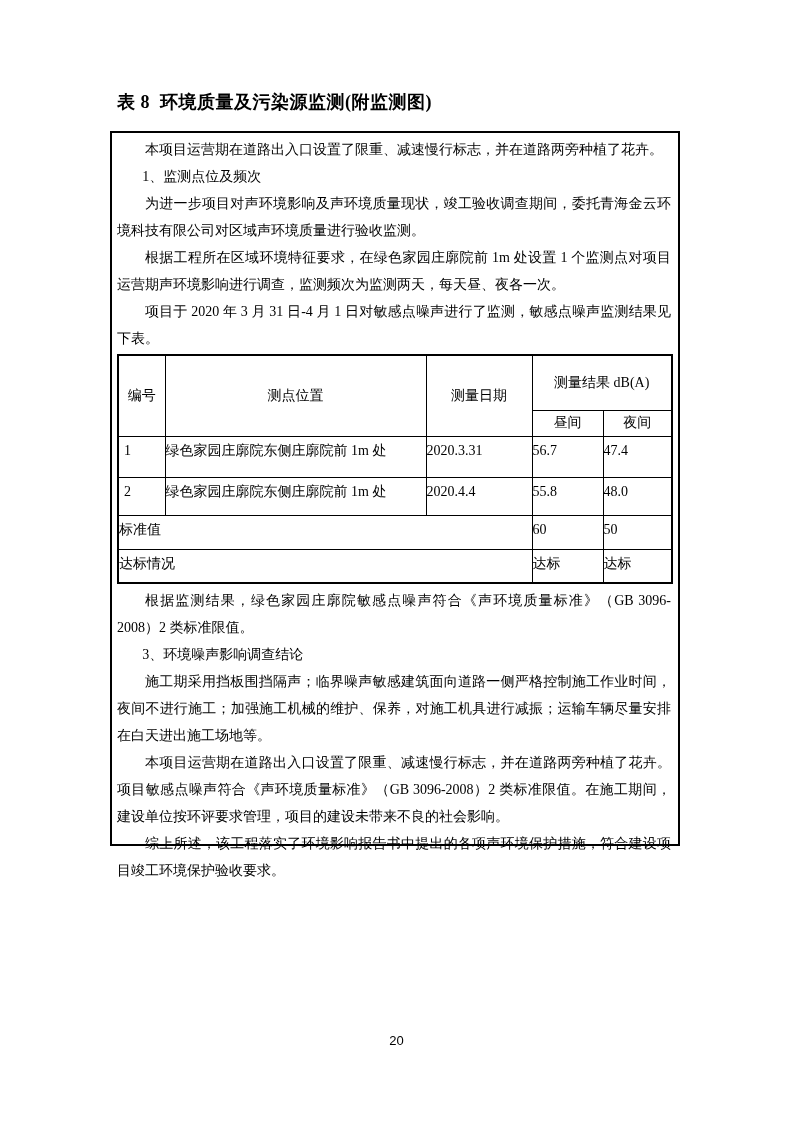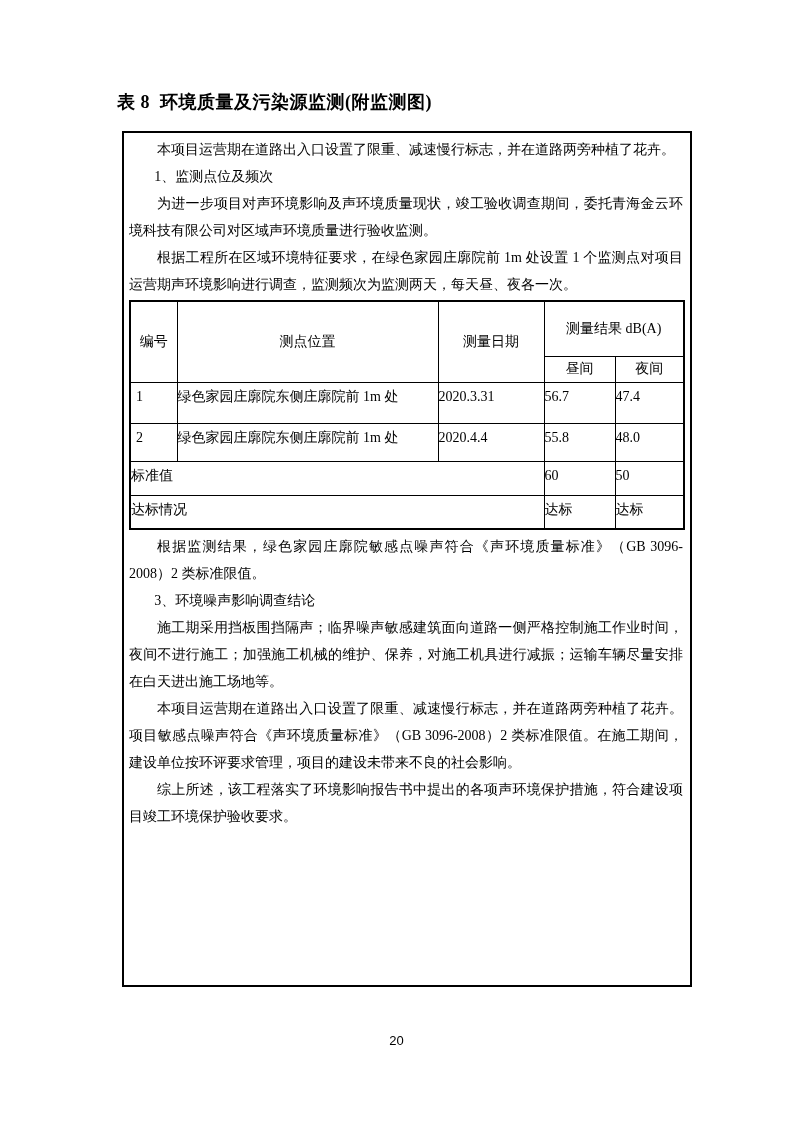--- a/index.html
+++ b/index.html
@@ -22,24 +22,24 @@
     left: 117px;
     top: 90px;
     margin: 0;
     font-size: 18px;
     font-weight: bold;
     white-space: pre;
     letter-spacing: 0.5px;
   }
   .doc-box {
     position: absolute;
-    left: 122px;
+    left: 110px;
     top: 131px;
     width: 570px;
-    height: 856px;
+    height: 715px;
     box-sizing: border-box;
     border: 2px solid #000000;
     padding: 3px 7px 0 5px;
   }
   .para {
     margin: 0;
     font-size: 14px;
     line-height: 27px;
     text-align: justify;
     text-indent: 2em;
@@ -97,20 +97,21 @@
 <div class="page">
 
   <h1 class="doc-title">表 8  环境质量及污染源监测(附监测图)</h1>
 
   <div class="doc-box">
 
     <p class="para">本项目运营期在道路出入口设置了限重、减速慢行标志，并在道路两旁种植了花卉。</p>
     <p class="para num">1、监测点位及频次</p>
     <p class="para">为进一步项目对声环境影响及声环境质量现状，竣工验收调查期间，委托青海金云环境科技有限公司对区域声环境质量进行验收监测。</p>
     <p class="para">根据工程所在区域环境特征要求，在绿色家园庄廓院前 1m 处设置 1 个监测点对项目运营期声环境影响进行调查，监测频次为监测两天，每天昼、夜各一次。</p>
+    <p class="para">项目于 2020 年 3 月 31 日-4 月 1 日对敏感点噪声进行了监测，敏感点噪声监测结果见下表。</p>
 
     <table class="ntable">
       <colgroup>
         <col style="width:47px">
         <col style="width:261px">
         <col style="width:106px">
         <col style="width:71px">
         <col style="width:69px">
       </colgroup>
       <tbody>

